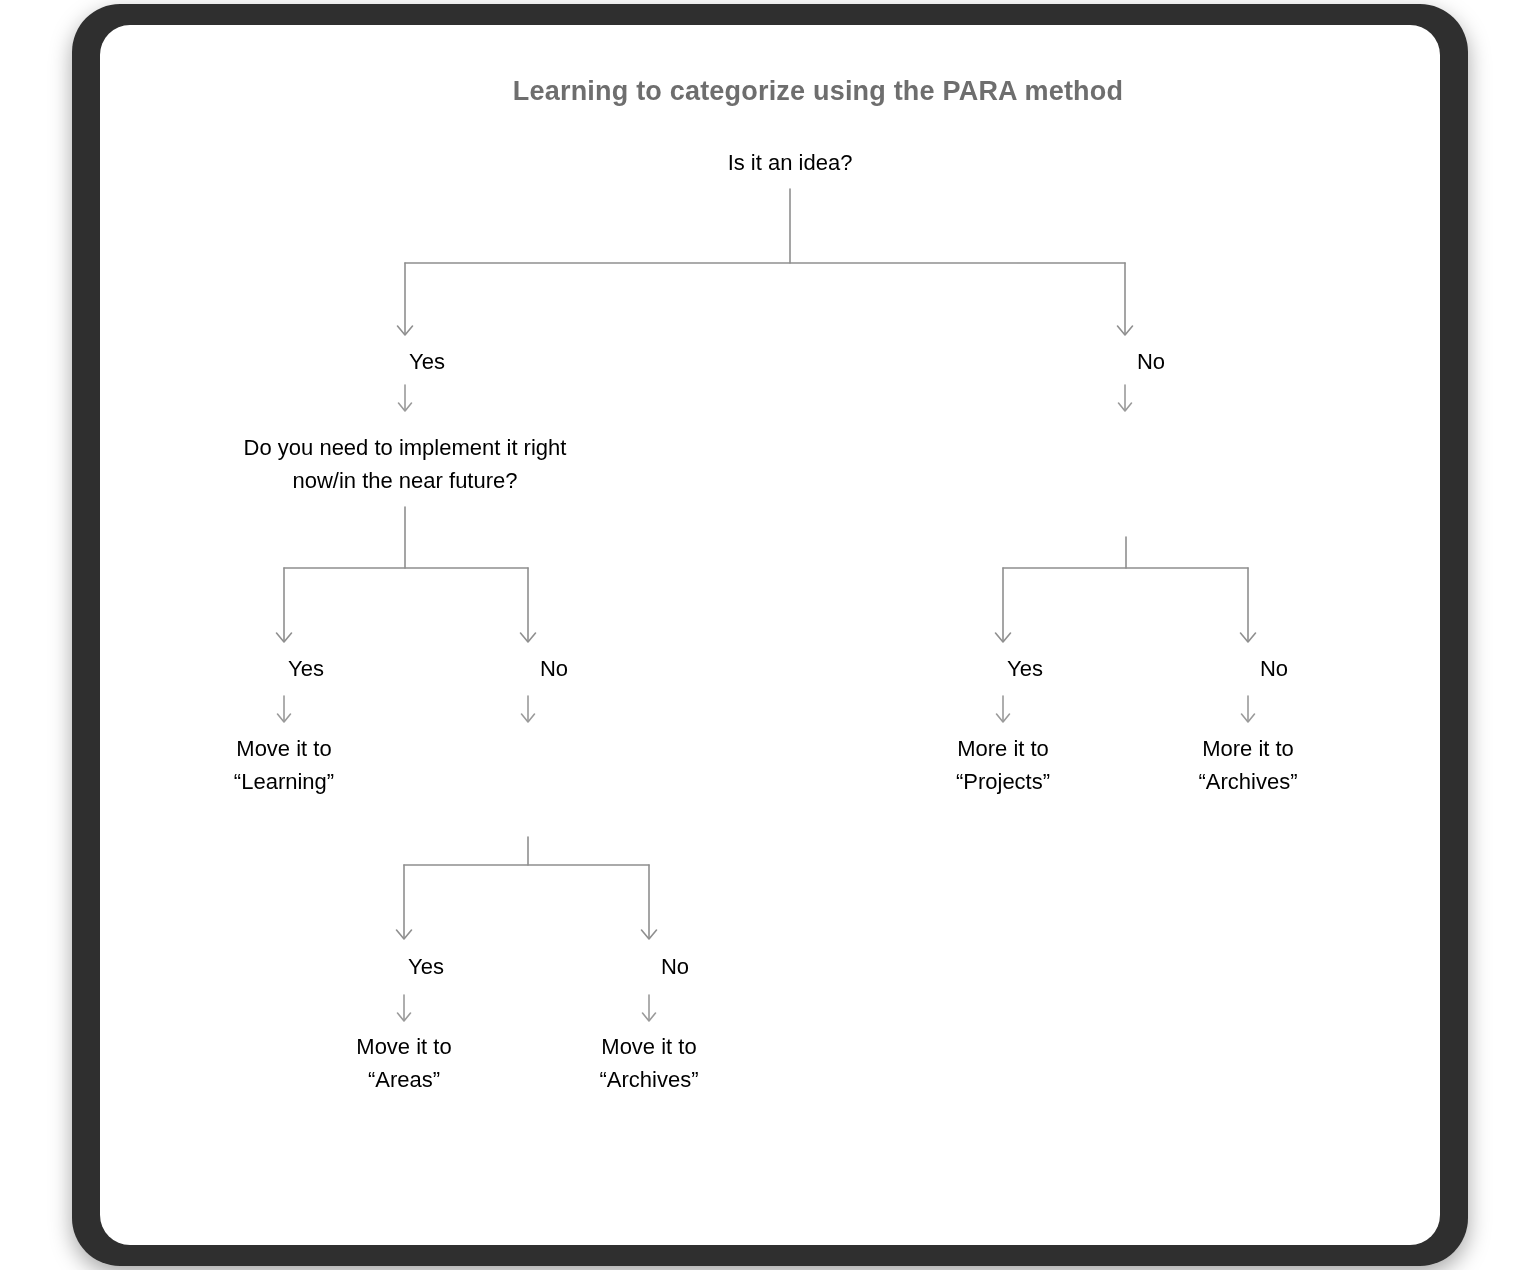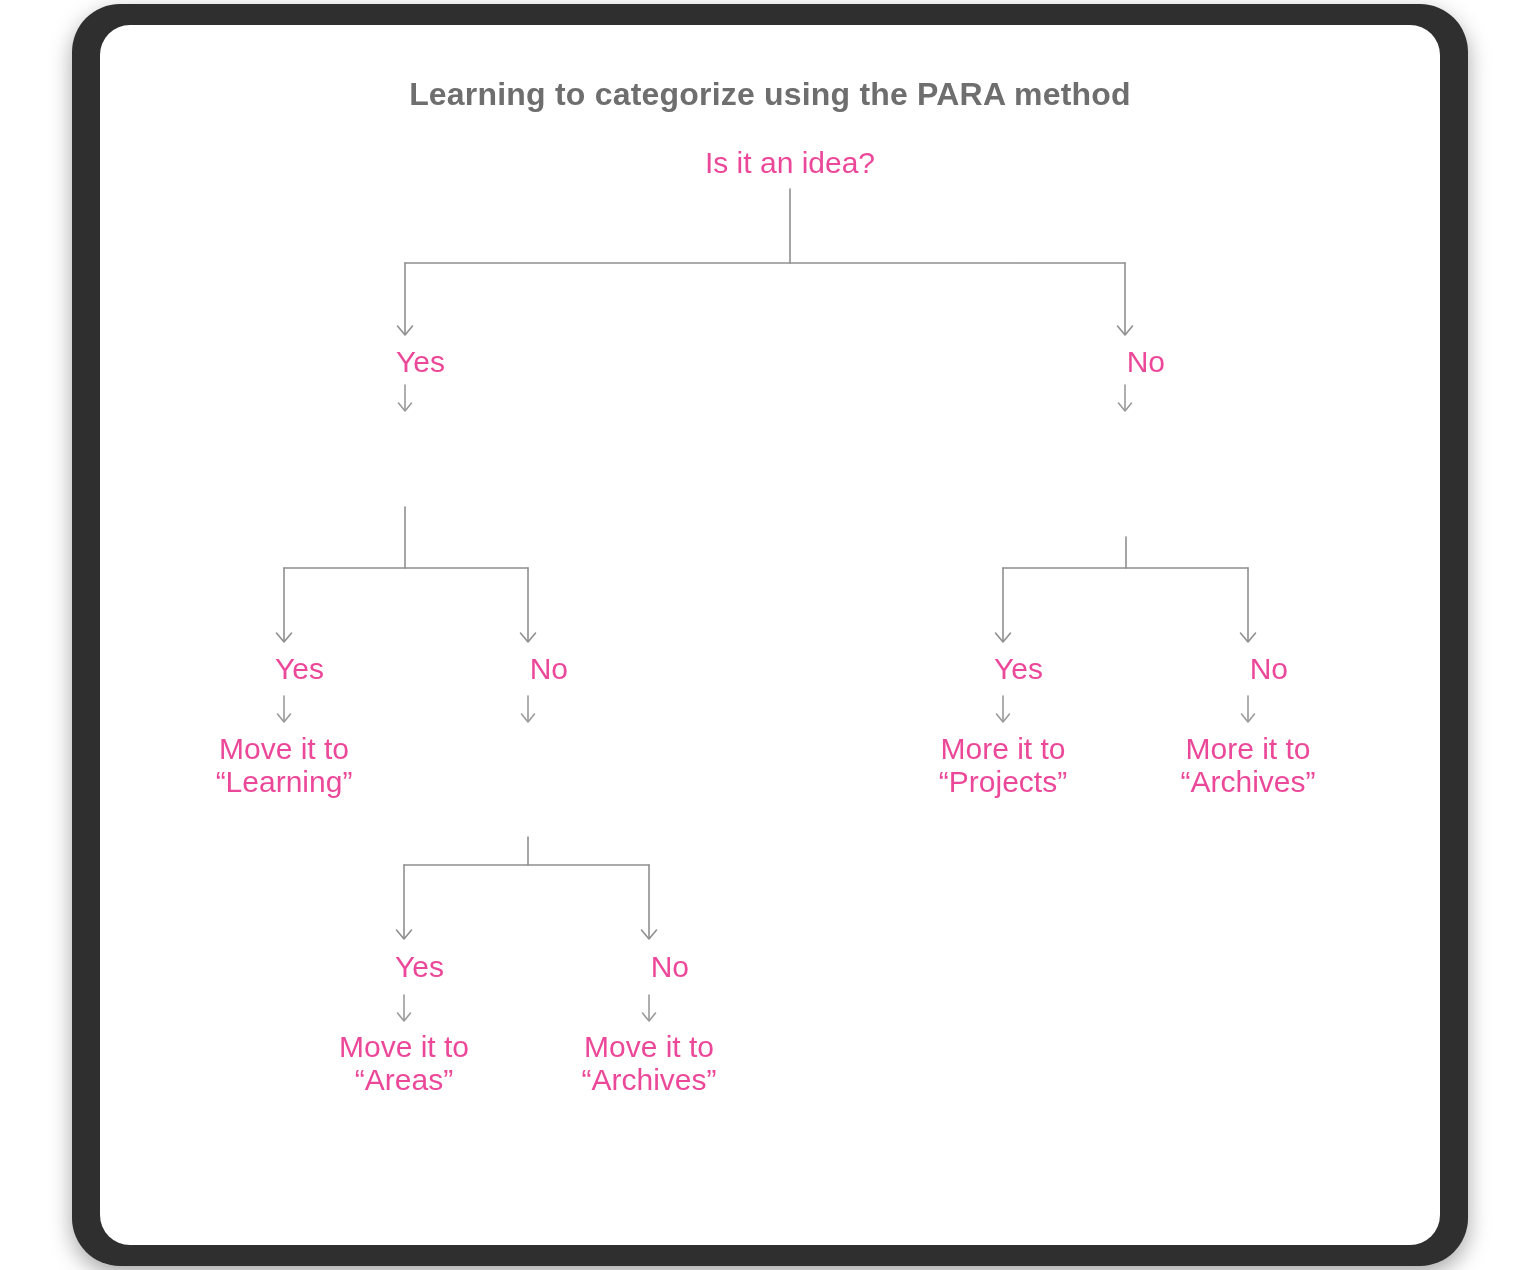--- a/index.html
+++ b/index.html
@@ -30,41 +30,42 @@
     width: 1340px; height: 1220px;
     background: #ffffff;
     border-radius: 30px;
   }
 
   .title {
     position: absolute;
     left: 0; top: 51px;
     width: 100%;
     text-align: center;
-    font-size: 32px;
+    font-size: 27px;
     font-weight: bold;
     color: #6e6e6e;
     letter-spacing: 0.2px;
+    padding-left: 48px;
   }
 
   .connectors { position: absolute; left: 0; top: 0; }
   .connectors path, .connectors polyline {
     fill: none;
     stroke: #8f8f8f;
     stroke-width: 1.6;
     stroke-linecap: round;
     stroke-linejoin: round;
   }
   .connectors .mini path, .connectors .mini polyline { stroke: #9a9a9a; }
 
   .q, .lbl, .leaf {
     position: absolute;
     text-align: center;
-    color: #ec4899;
-    font-size: 30px;
+    color: #000000;
+    font-size: 22px;
     line-height: 33px;
   }
   .lbl { line-height: 30px; text-align: right; }
 </style>
 </head>
 <body>
 
 <div class="stage">
   <div class="frame">
     <div class="card">
@@ -133,20 +134,21 @@
           <path d="M1148 671 V696"></path>
             <polyline points="1141.5,689 1148,697 1154.5,689"></polyline>
         </g>
       </svg>
 
       <div class="q" style="left:590px; top:121px; width:200px;">Is it an idea?</div>
 
       <div class="lbl" style="left:265px; top:322px; width:80px;">Yes</div>
       <div class="lbl" style="left:985px; top:322px; width:80px;">No</div>
 
+      <div class="q" style="left:130px; top:406px; width:350px;">Do you need to implement it right now/in the near future?</div>
 
       <div class="lbl" style="left:144px; top:629px; width:80px;">Yes</div>
       <div class="lbl" style="left:388px; top:629px; width:80px;">No</div>
 
       <div class="leaf" style="left:104px; top:707px; width:160px;">
         <div>Move it to</div>
         <div>“Learning”</div>
       </div>
 
 

